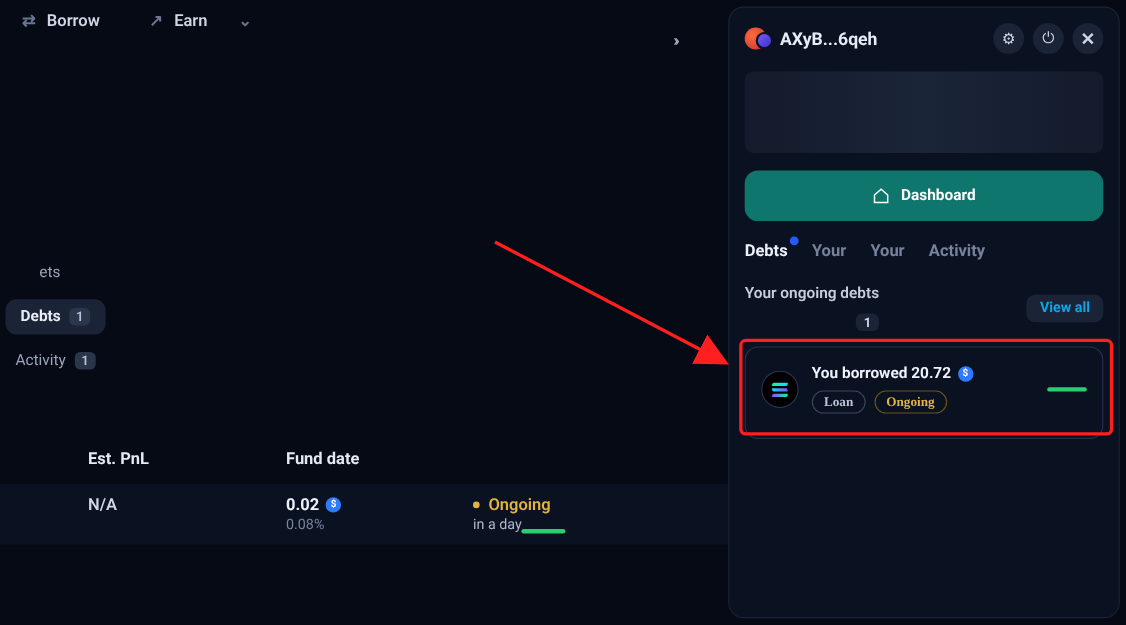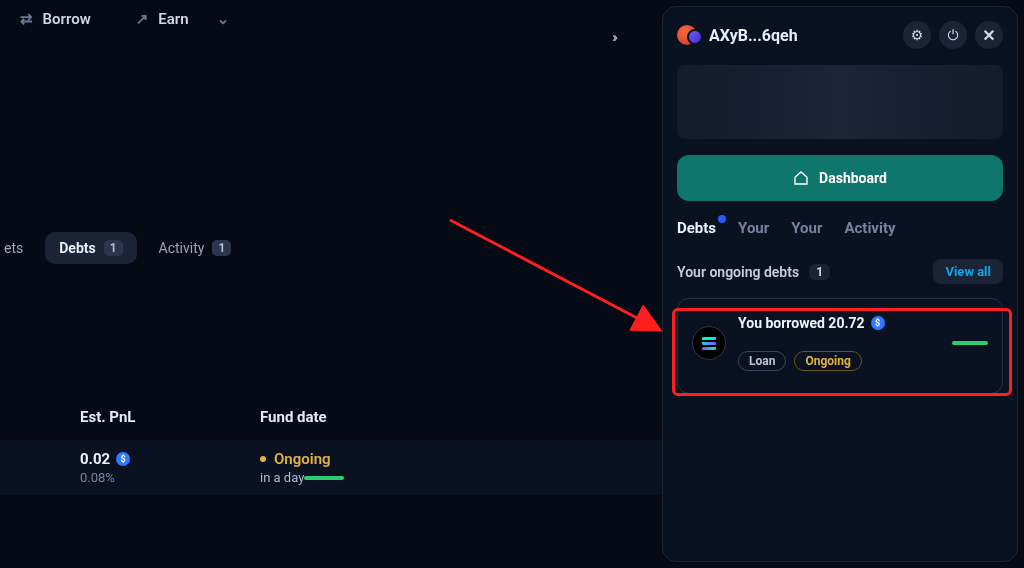--- a/index.html
+++ b/index.html
@@ -37,20 +37,21 @@
   }
 
   
   .main-tabs {
     position: absolute;
     top: 232px; left: 0;
     display: flex;
     align-items: center;
     gap: 8px;
     padding-left: 0;
+    flex-direction: column;
   }
   .mtab {
     padding: 8px 14px;
     border-radius: 10px;
     font-size: 14px;
     color: #9aa4ba;
     display: flex;
     align-items: center;
     gap: 8px;
   }
@@ -91,21 +92,21 @@
     background: #0a1222;
     padding-top: 10px;
     padding-bottom: 10px;
   }
   .data-row .pnl { color: #cfd6e4; font-weight: 600; }
   .interest-top { color: #eef2fb; font-weight: 700; display:flex; align-items:center; gap:6px; }
   .interest-sub { color: #77829c; font-size: 13px; margin-top: 2px; }
   .fund-top { display:flex; align-items:center; gap:8px; }
   .fund-top .dot { width:6px; height:6px; border-radius:50%; background:#e3b341; }
   .fund-top .txt { color:#e3b341; font-weight:600; }
-  .fund-sub { display:flex; align-items:center; gap:0; margin-top:2px; }
+  .fund-sub { display:flex; align-items:flex-end; gap:0; margin-top:2px; }
   .fund-sub .t { color:#aeb7cd; font-size:13px; }
   .bar { width:40px; height:4px; background:#2ecc71; border-radius:2px; }
 
   
   .panel {
     position: absolute;
     top: 6px; right: 6px; bottom: 6px;
     width: 356px;
     background: #0a1222;
     border: 1px solid #1b2436;
@@ -155,21 +156,21 @@
     color:#77829c;
   }
   .ptab { position:relative; }
   .ptab.active { color:#eef2fb; }
   .ptab .dot { position:absolute; top:-4px; right:-10px; width:8px; height:8px; border-radius:50%; background:#2659ff; }
 
   .section-row {
     margin-top: 22px;
     display:flex; align-items:center; justify-content:space-between;
   }
-  .sec-left { display:flex; align-items:center; gap:10px; color:#c6cee0; font-weight:600; font-size:14px; }
+  .sec-left { display:flex; align-items:flex-end; gap:10px; color:#c6cee0; font-weight:600; font-size:14px;flex-direction:column; }
   .count-badge {
     background:#1b2436; color:#cfd6e4; border-radius:6px; padding:1px 7px; font-size:12px; font-weight:700;
   }
   .viewall {
     background:#1b2436; color:#0ea5e9; border-radius:8px; padding:5px 12px; font-size:13px; font-weight:700;
   }
 
   .debt-card {
     margin-top: 14px;
     border: 1px solid #263149;
@@ -184,21 +185,21 @@
     background:#000; border:1px solid #2a3550;
     display:flex; align-items:center; justify-content:center;
   }
   .sol { display:flex; flex-direction:column; gap:2px; }
   .sol span { width:14px; height:3px; border-radius:1px; }
   .sol .s1 { background: linear-gradient(90deg,#00ffa3,#03e1ff); transform: skewX(-20deg); }
   .sol .s2 { background: linear-gradient(90deg,#03e1ff,#9945ff); transform: skewX(20deg); }
   .sol .s3 { background: linear-gradient(90deg,#9945ff,#00ffa3); transform: skewX(-20deg); }
   .debt-body { flex:1; }
   .debt-title { color:#eef2fb; font-weight:700; font-size:14px; display:flex; align-items:center; gap:6px; }
-  .chips { margin-top:20px; display:flex; gap:8px; }
+  .chips { margin-top:7px; display:flex; gap:8px;font-family:Liberation Serif, serif; }
   .chip {
     border-radius: 999px;
     padding: 2px 10px;
     font-size: 12px;
     font-weight:700;
   }
   .chip.loan { border:1px solid #3a4660; color:#b8c2d8; }
   .chip.ongoing { border:1px solid #6b5516; color:#e3b341; }
   .debt-bar { width:36px; height:4px; background:#2ecc71; border-radius:2px; }
 
@@ -244,20 +245,21 @@
     <span class="badge-box">1</span>
   </div>
 </div>
 
 <div class="data-headers">
   <div>Est. PnL</div>
   <div>Fund date</div>
 </div>
 
 <div class="data-row">
+  <div class="pnl">N/A</div>
   <div>
     <div class="interest-top">
       <span>0.02</span>
       <span class="coin-ico">$</span>
     </div>
     <div class="interest-sub">0.08%</div>
   </div>
   <div>
     <div class="fund-top">
       <span class="dot"></span>

